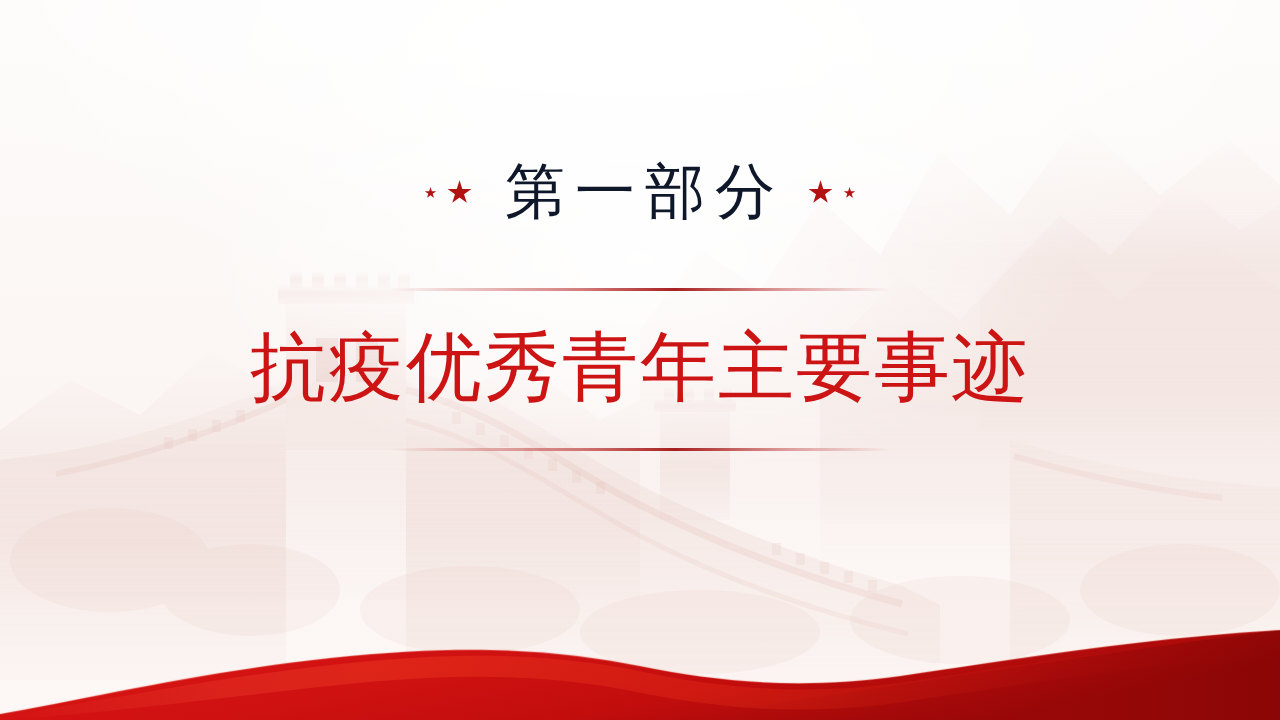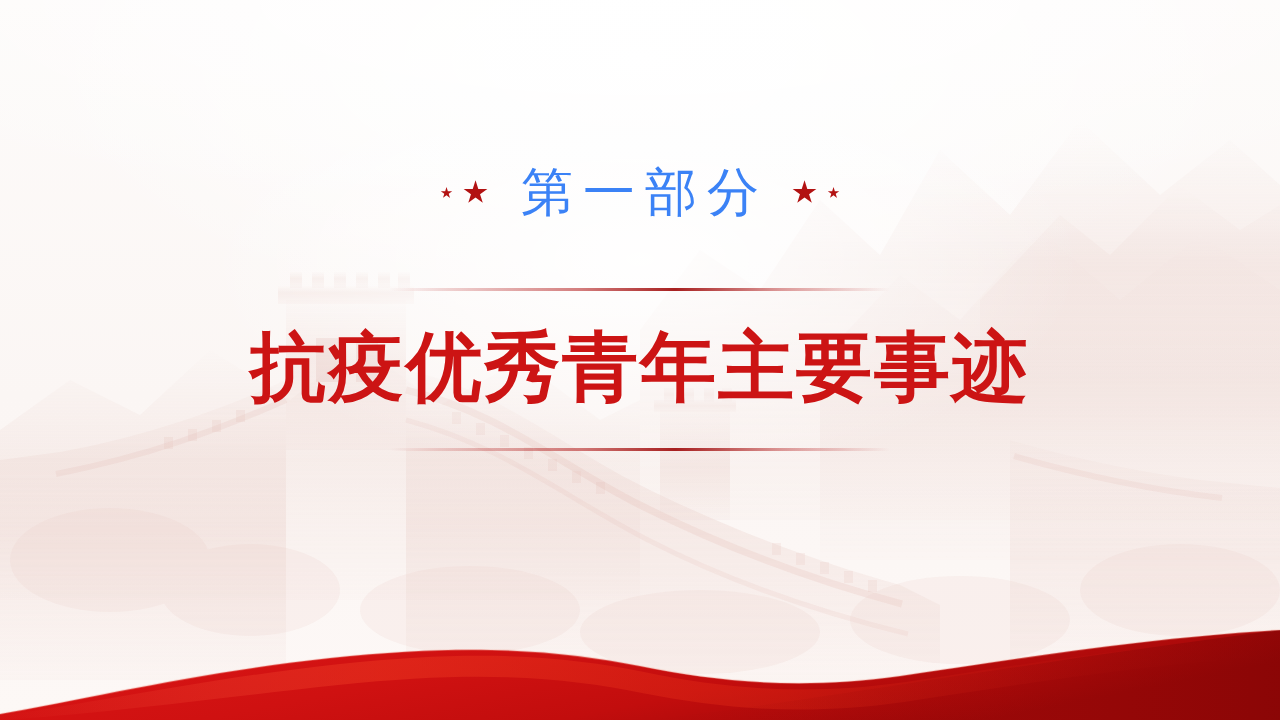--- a/index.html
+++ b/index.html
@@ -90,23 +90,23 @@
     font-size: 13px;
     color: #b21212;
   }
   .star-lg {
     font-size: 27px;
     color: #b21212;
   }
 
   .section-title {
     font-family: Liberation Sans, sans-serif;
-    font-size: 52px;
+    font-size: 60px;
     line-height: 1;
-    color: #3b82f6;
+    color: #0f172a;
     letter-spacing: 10px;
     text-indent: 10px;
     white-space: nowrap;
     font-weight: 400;
   }
 
   .rule {
     position: absolute;
     left: 390px;
     width: 500px;
@@ -122,21 +122,21 @@
   }
   .rule-top    { top: 288px; }
   .rule-bottom { top: 448px; }
 
   .main-heading {
     position: absolute;
     top: 326px;
     left: 0;
     right: 0;
     font-family: "Liberation Sans", "DejaVu Sans", sans-serif;
-    font-weight: 700;
+    font-weight: 400;
     font-size: 76px;
     line-height: 1.08;
     color: #cc1414;
     letter-spacing: 2px;
     white-space: nowrap;
   }
 
   
   .ribbon {
     position: absolute;

